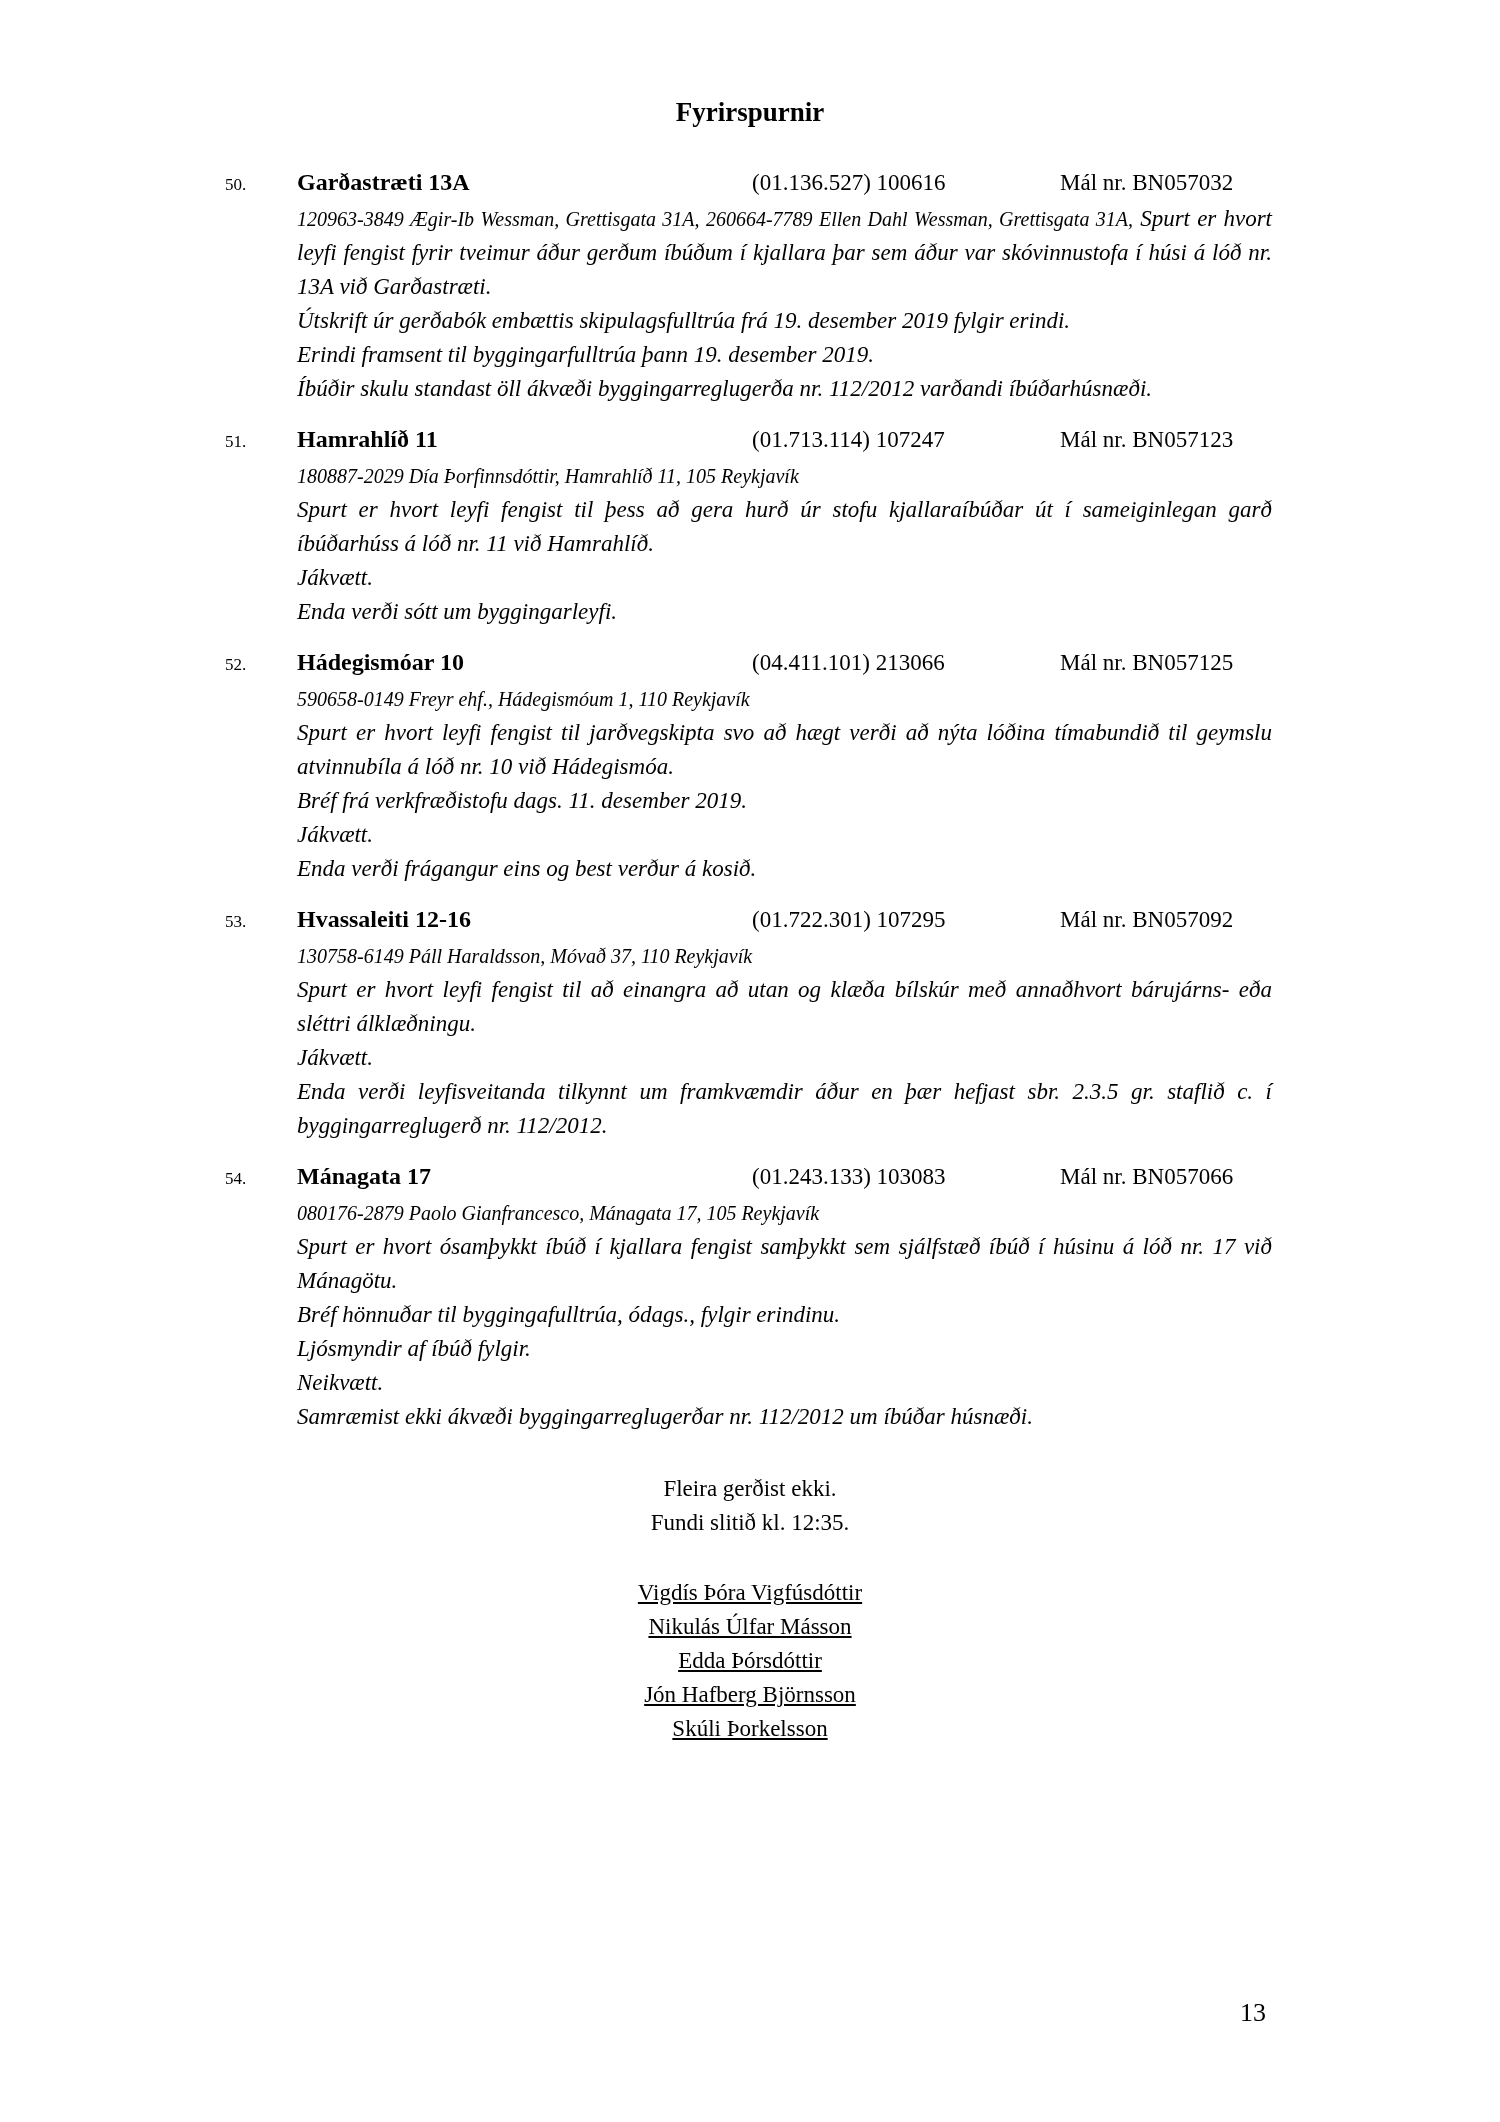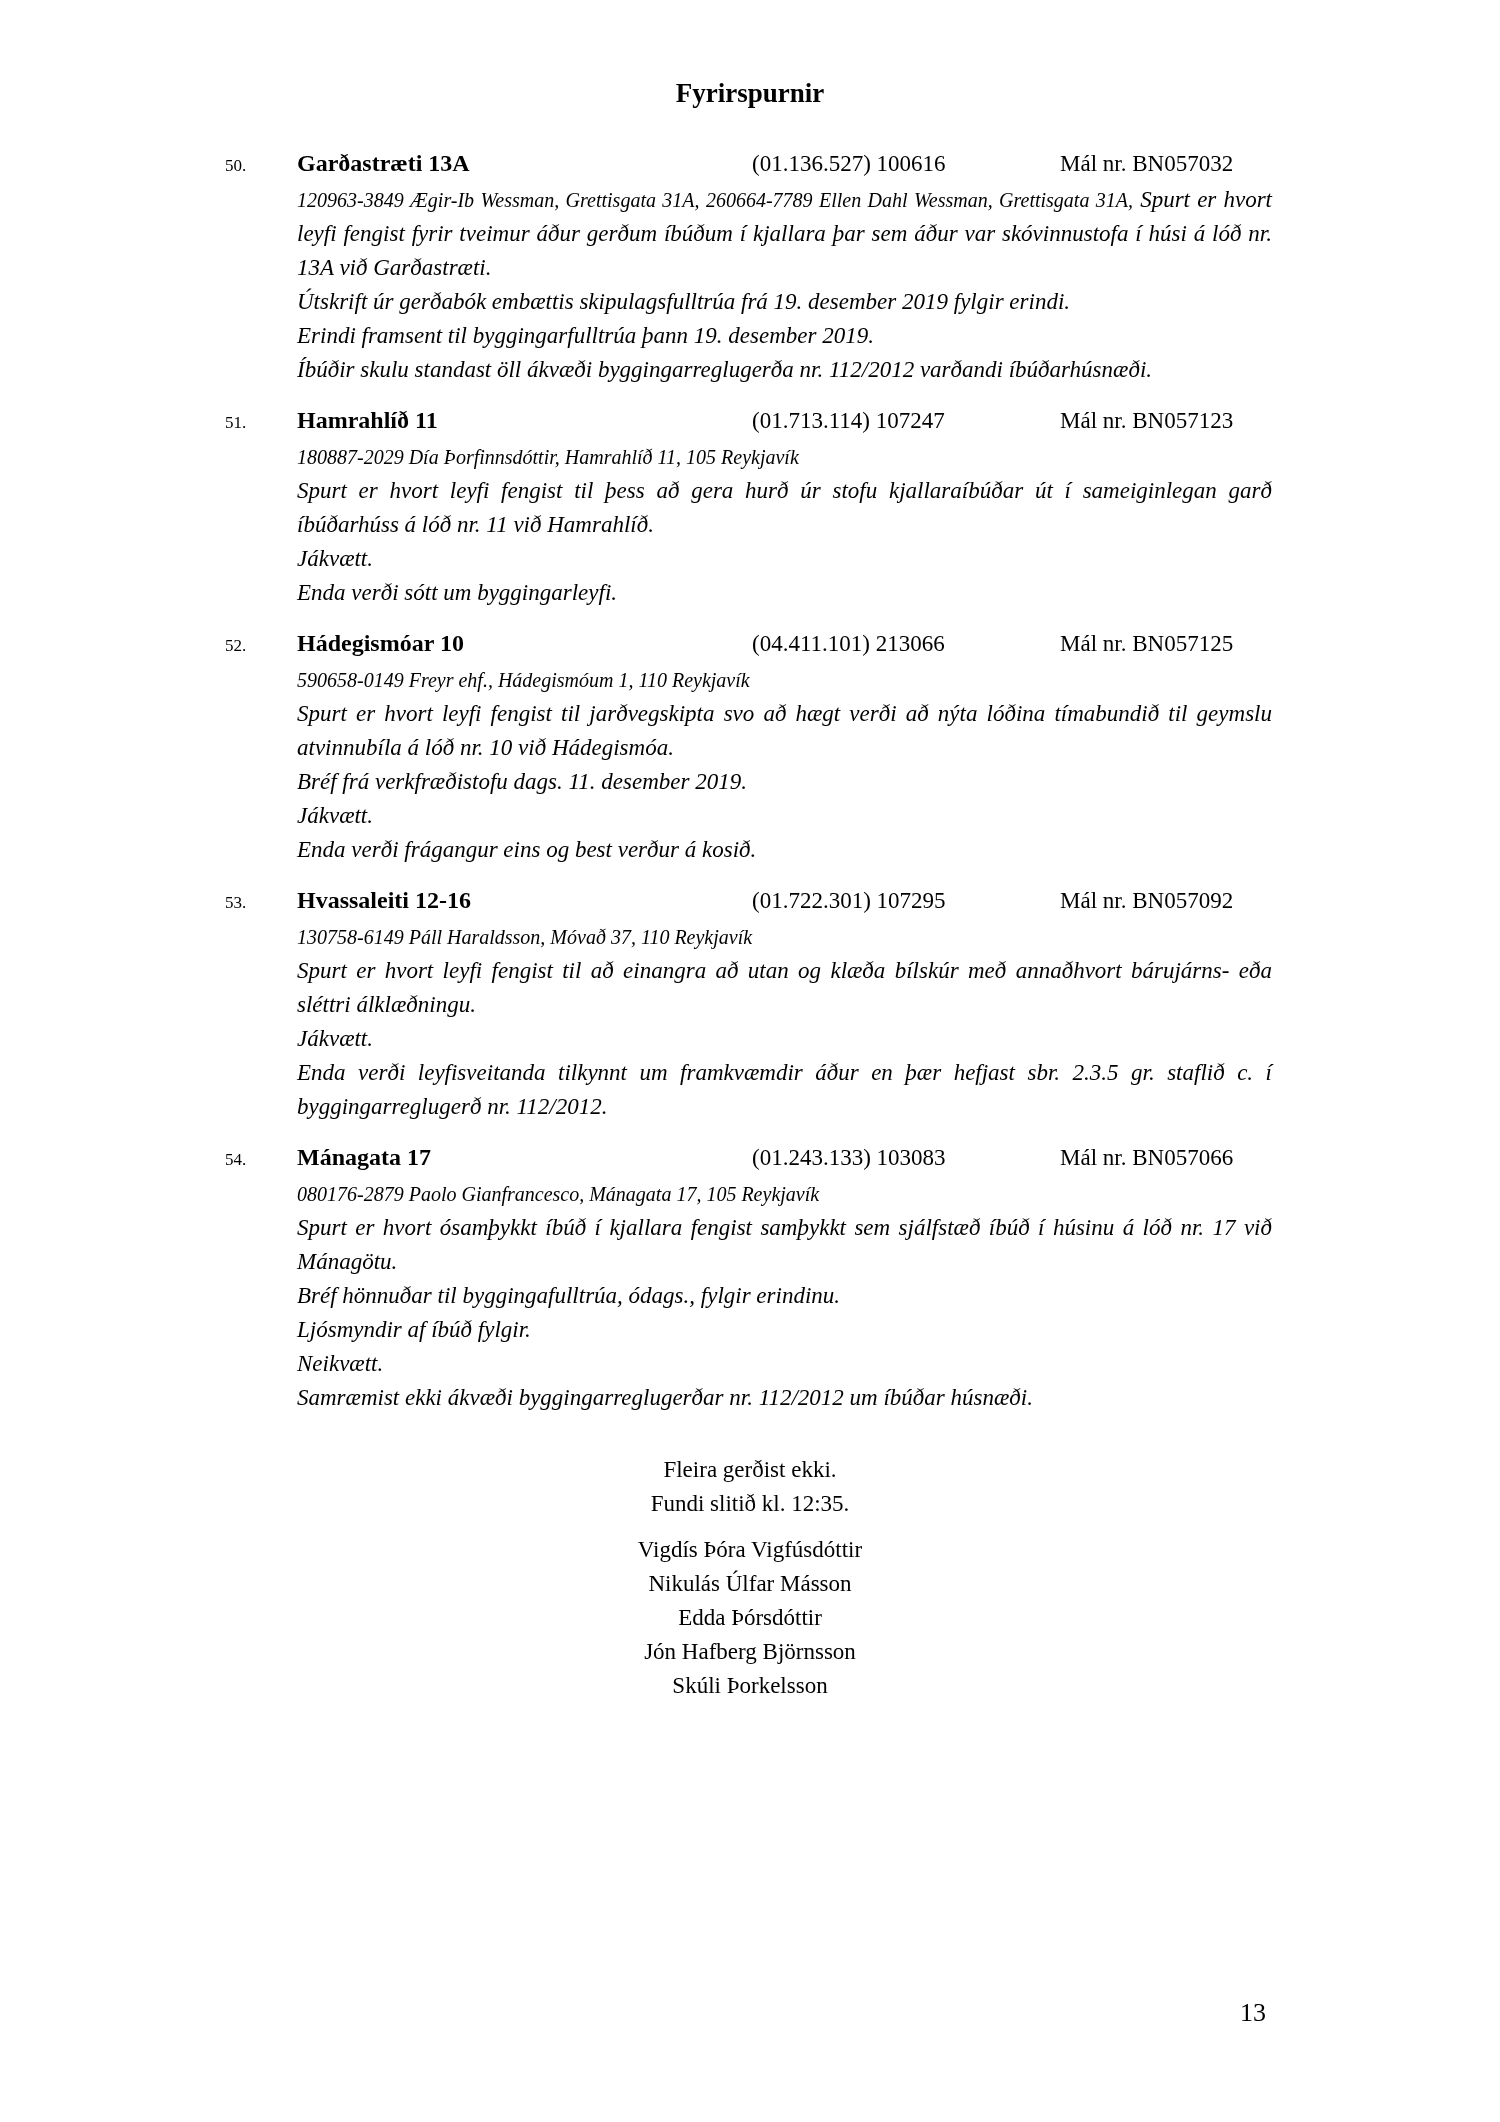--- a/index.html
+++ b/index.html
@@ -7,21 +7,21 @@
     position:relative;
     width:1500px;
     height:2122px;
     background:#ffffff;
     color:#000000;
     font-family:"Liberation Serif", serif;
     font-size:23px;
     overflow:hidden;
   }
   .doc-title{
-    padding-top:76px;
+    padding-top:95px;
     text-align:center;
     font-weight:bold;
     font-size:27px;
     line-height:34px;
   }
   .items{
     margin-top:36px;
     padding-left:225px;
     width:1047px;
   }
@@ -43,21 +43,21 @@
   .item-body p{margin:0;font-style:italic;}
   .justify{text-align:justify;}
   .owner-info{font-size:20px;}
   .italic{font-style:italic;}
   .closing{
     margin-top:38px;
     text-align:center;
     line-height:34px;
   }
   .closing p{margin:0;}
-  .signatures{margin-top:12px;}
+  .signatures{margin-top:36px;text-decoration:underline;}
   .page-number{
     position:absolute;
     left:1240px;
     top:1998px;
     font-family:Liberation Serif, serif;
     font-size:26px;
     line-height:30px;
   }
 </style>
 </head>

